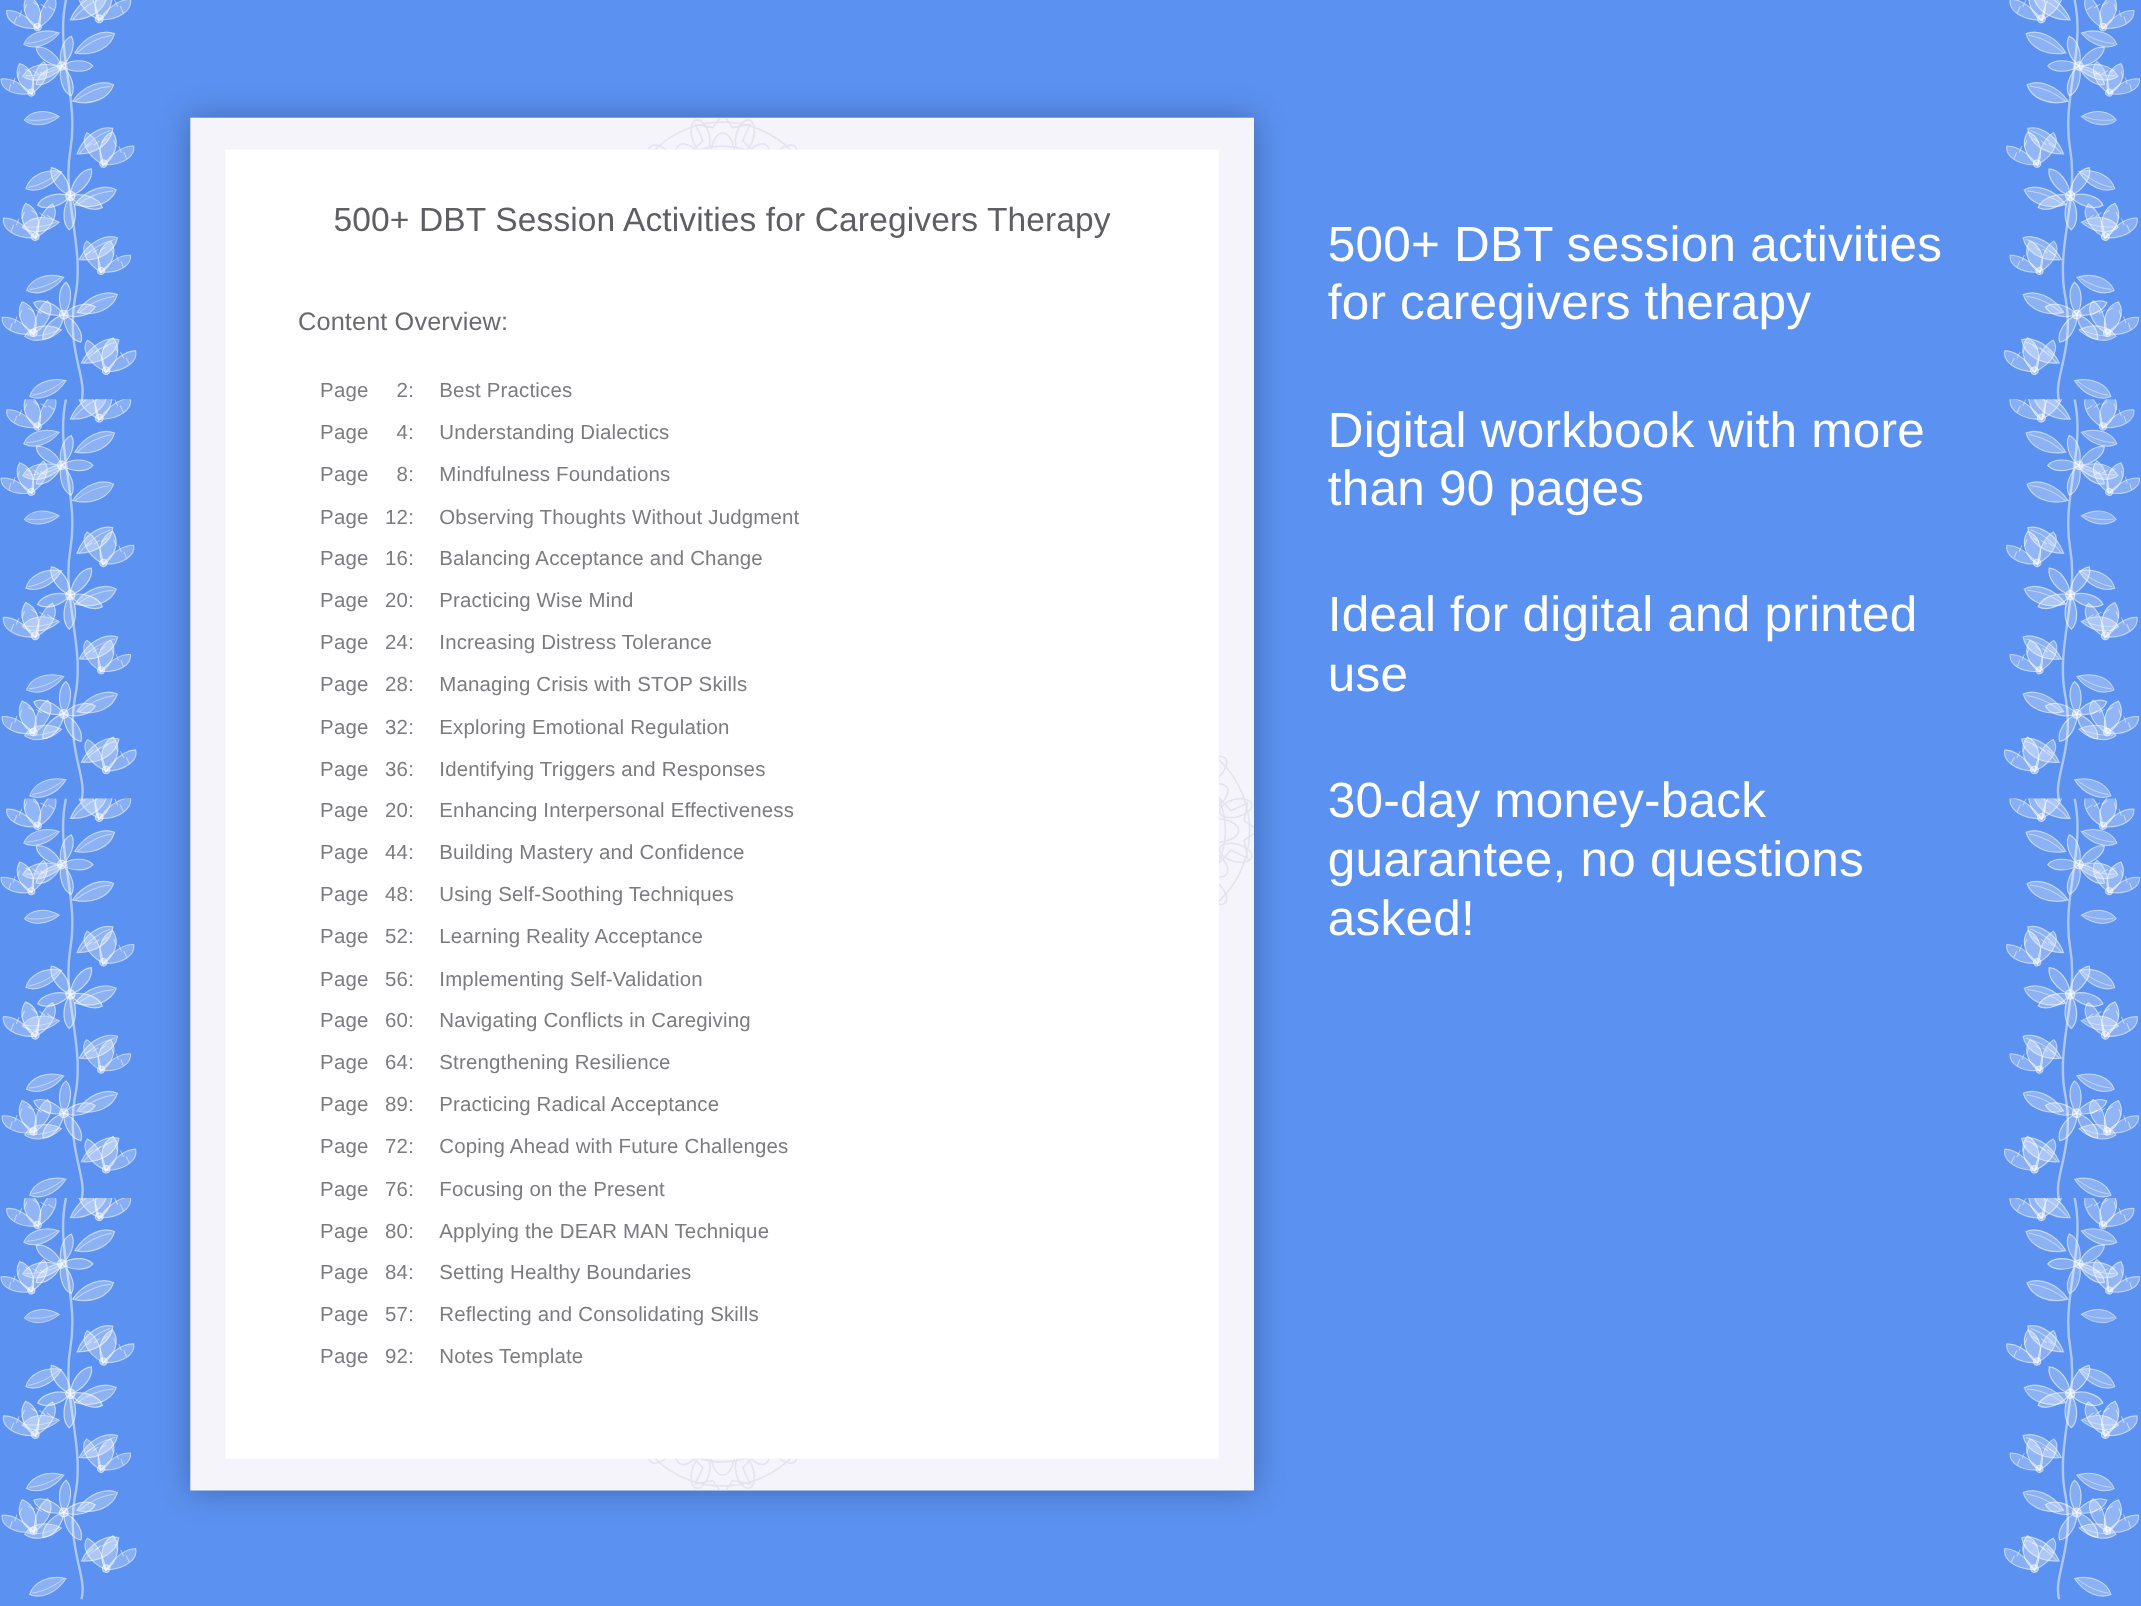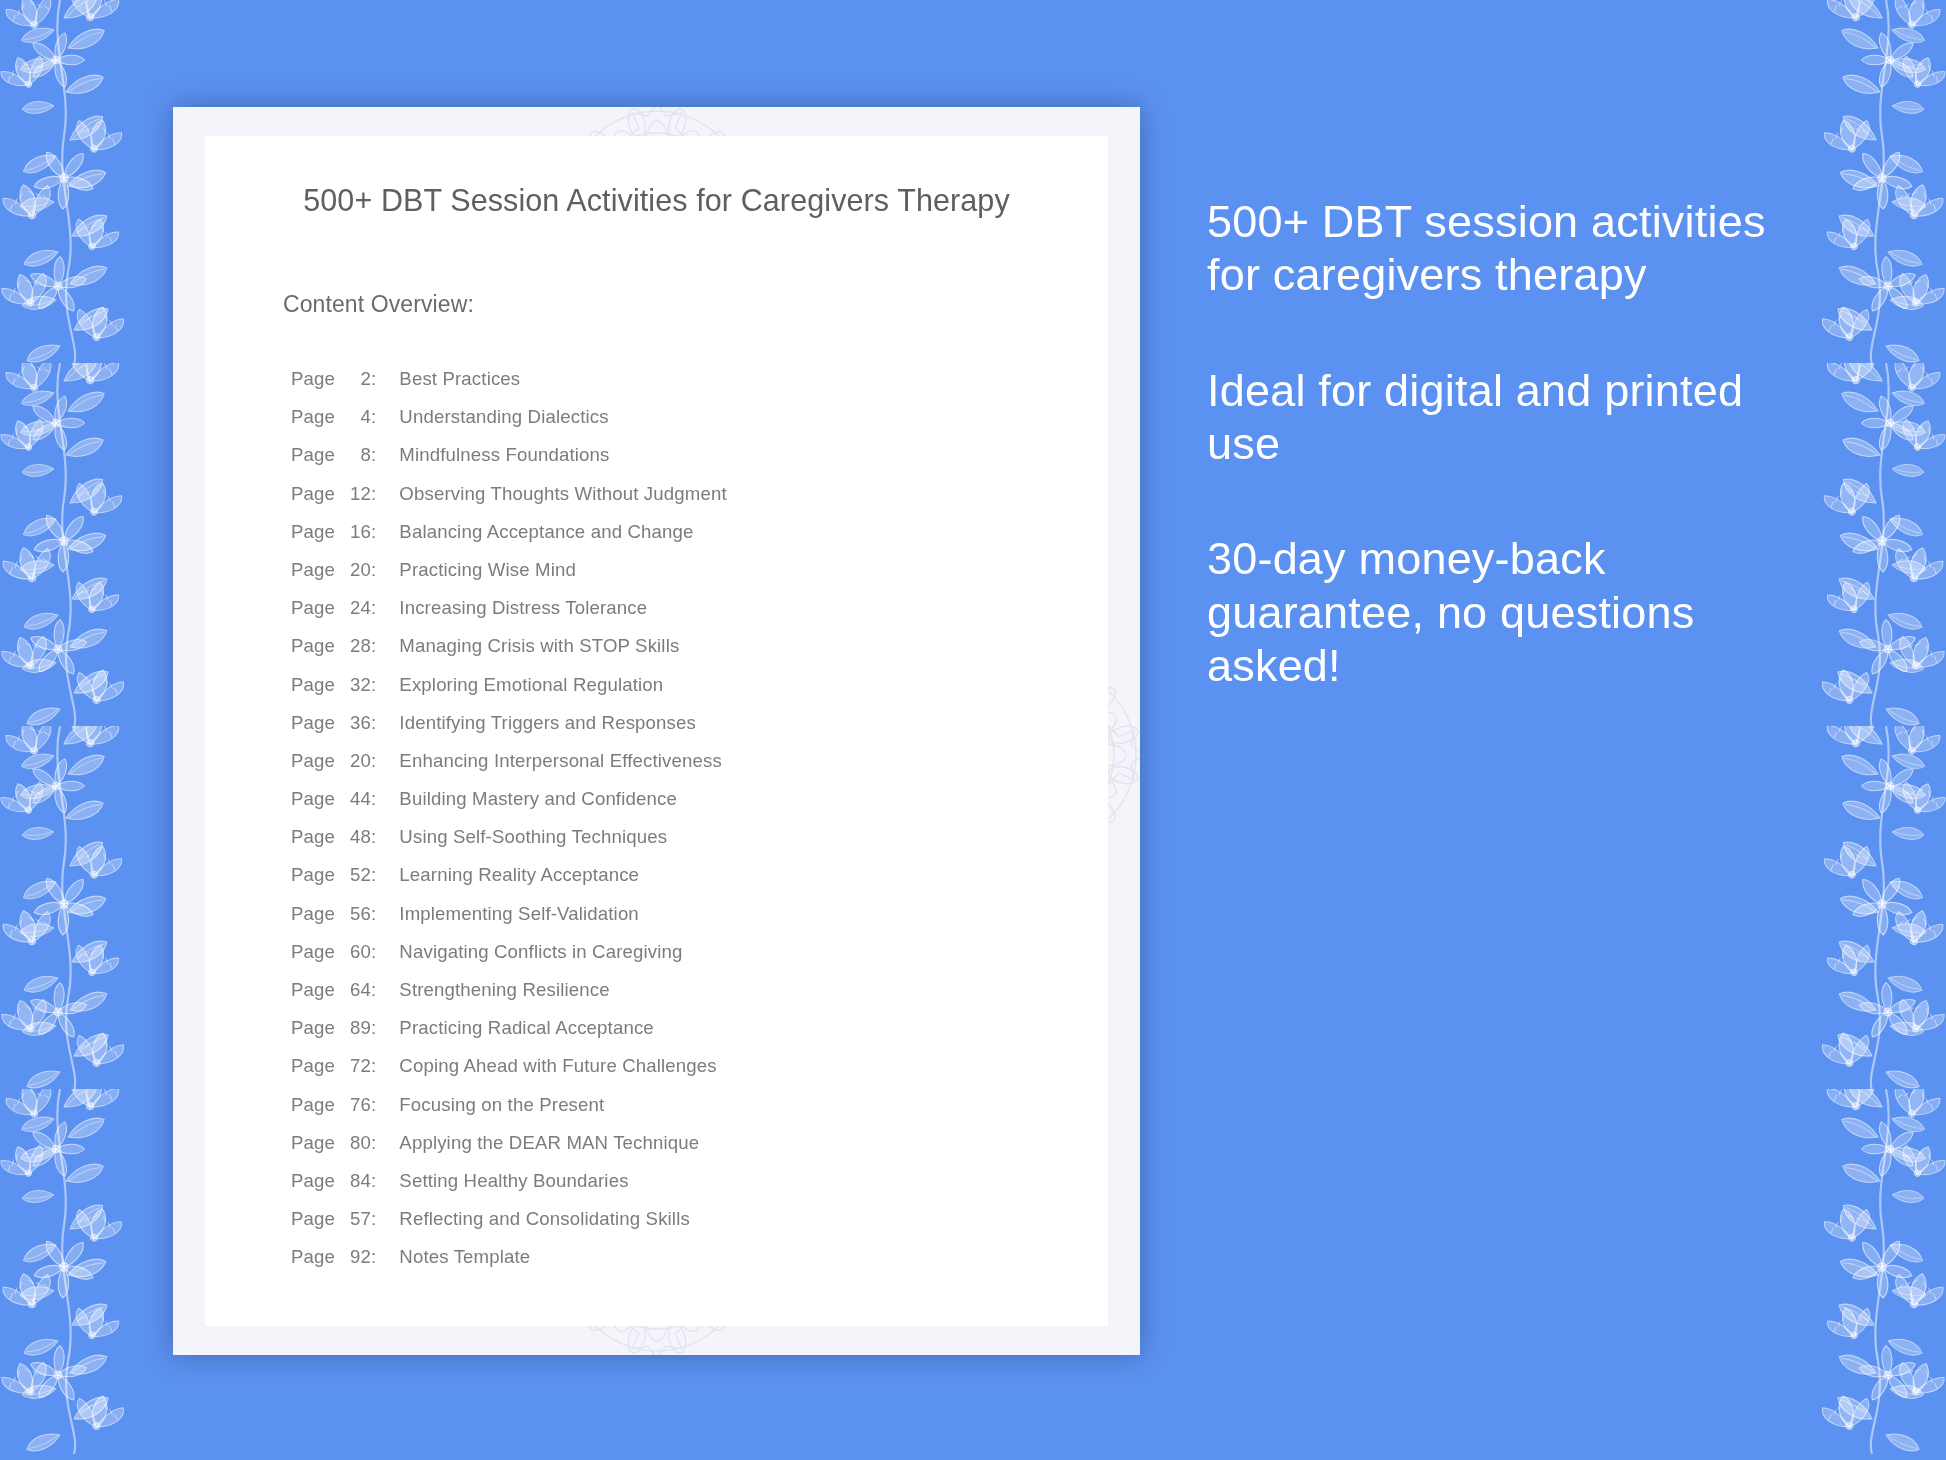--- a/index.html
+++ b/index.html
@@ -51,21 +51,21 @@
     margin:0;padding:44px 96px 0 96px;
     text-align:center;
     font-size:30.5px;
     font-weight:400;
     line-height:1.32;
     color:#5e5e63;
     letter-spacing:.1px;
   }
 
   .content-overview{
-    margin:16px;padding:55px 0 0 62px;
+    margin:4px;padding:55px 0 0 62px;
     font-size:23px;
     font-weight:400;
     color:#6a6a70;
     letter-spacing:.1px;
   }
 
   .toc{
     list-style:none;
     margin:0;padding:26px 0 0 86px;
   }
@@ -430,15 +430,16 @@
           <span class="toc-num">92</span>
           <span class="toc-colon">:</span>
           <span class="toc-title">Notes Template</span>
         </li>
       </ul>
   </div>
 </div>
 
 <div class="features" id="features-list">
     <p class="feature">500+ DBT session activities for caregivers therapy</p>
+    <p class="feature">Digital workbook with more than 90 pages</p>
     <p class="feature">Ideal for digital and printed use</p>
     <p class="feature">30-day money-back guarantee, no questions asked!</p>
   </div>
 
 </body></html>

